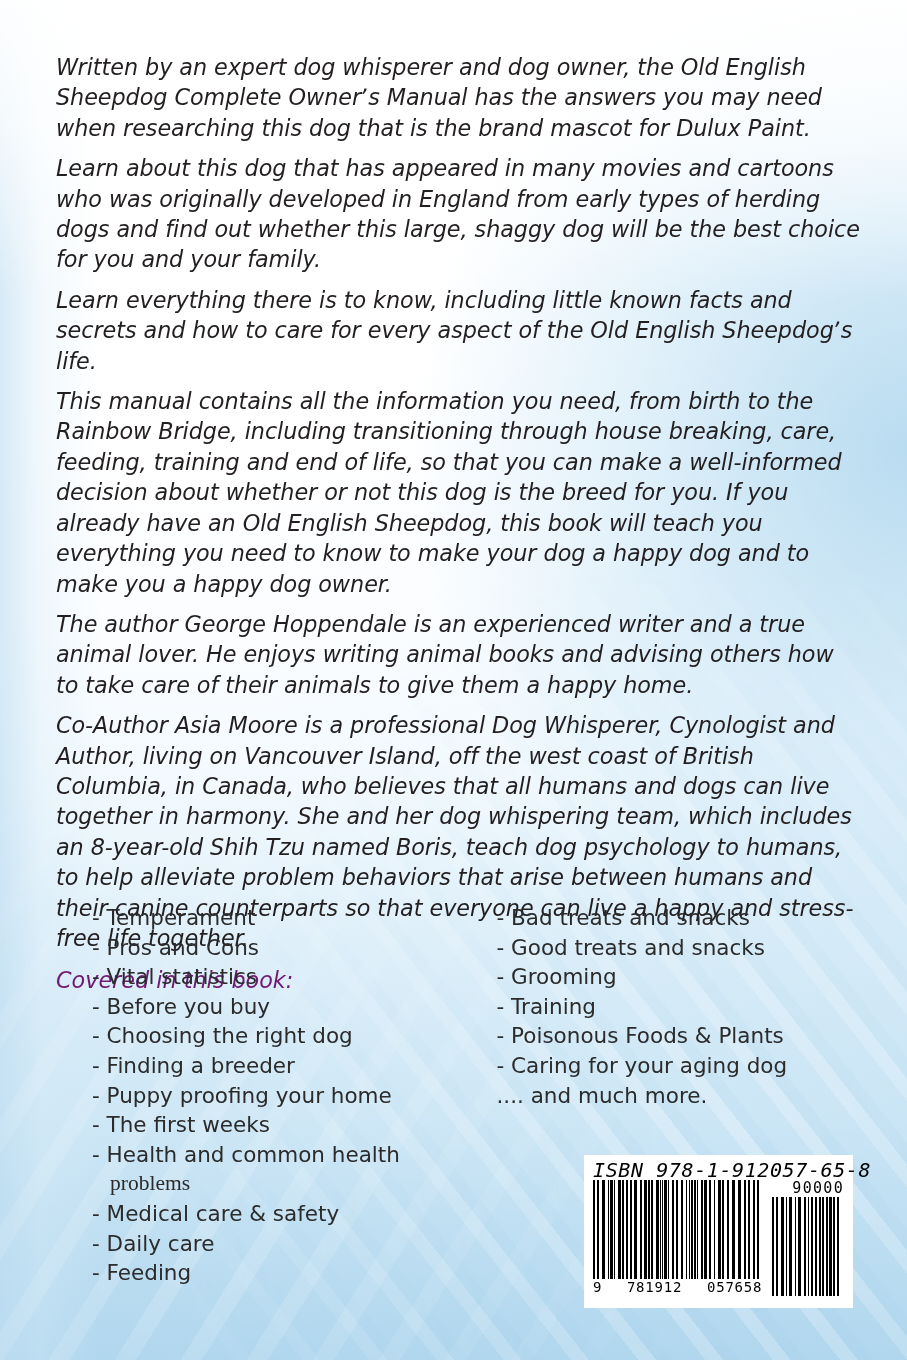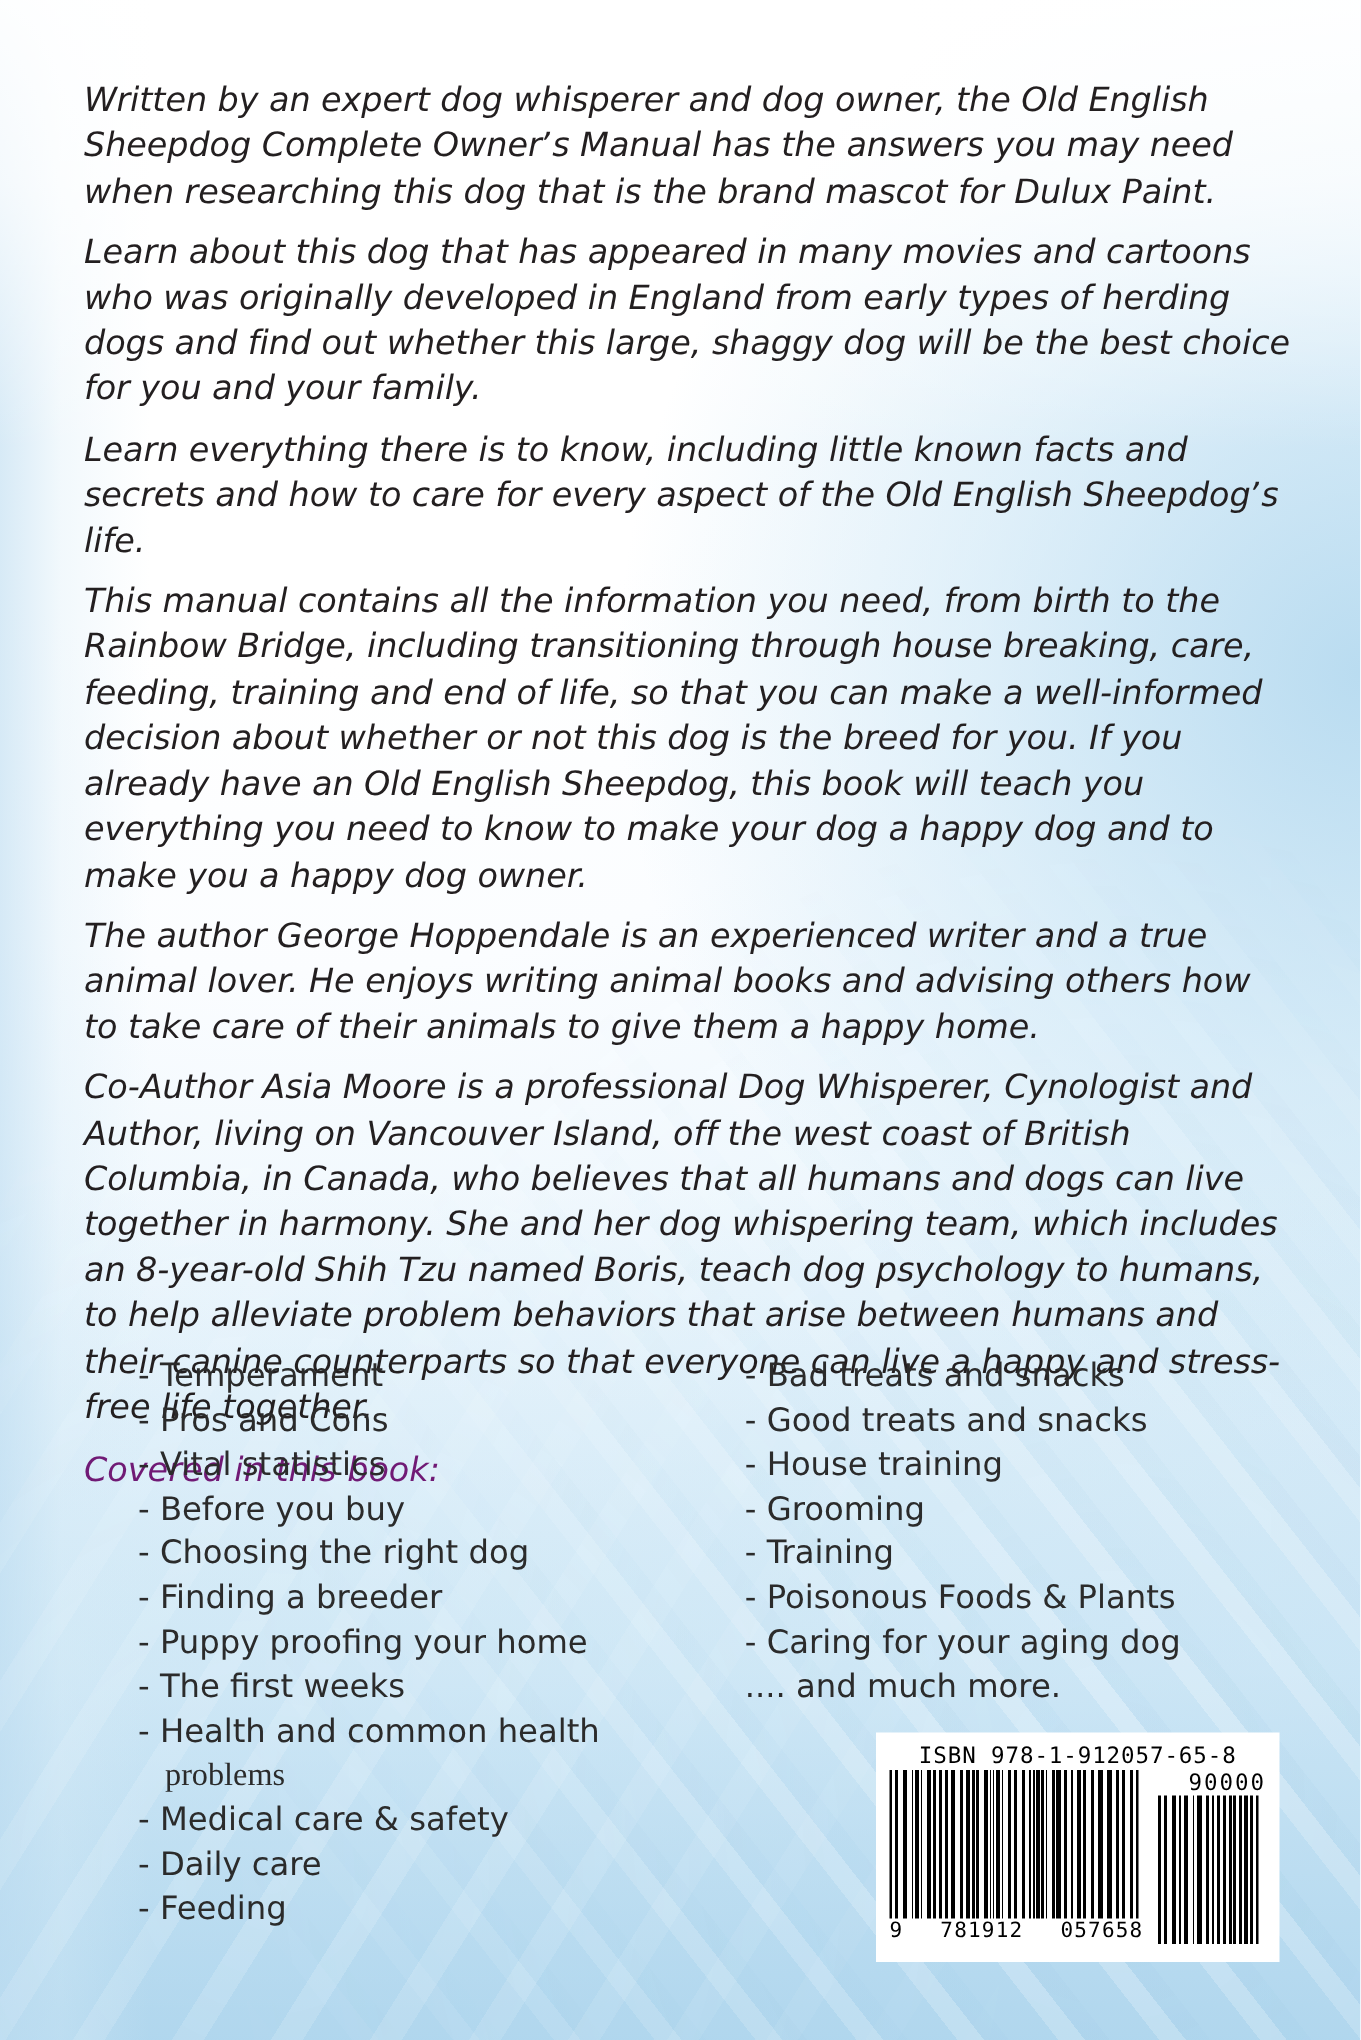--- a/index.html
+++ b/index.html
@@ -156,26 +156,27 @@
     height: 153px;
     background: #ffffff;
     box-sizing: border-box;
     padding: 7px 9px 6px 9px;
     display: flex;
     flex-direction: column;
   }
 
   .barcode-isbn {
     font-family: "DejaVu Sans Mono", "Liberation Mono", monospace;
-    font-size: 15px;
+    font-size: 20px;
     letter-spacing: 0.6px;
     color: #000;
     text-align: center;
     line-height: 17px;
     white-space: nowrap;
+    font-style: italic;
   }
 
   .barcode-main-row {
     display: flex;
     align-items: flex-start;
     gap: 8px;
     flex: 1;
     margin-top: 1px;
   }
 
@@ -258,21 +259,20 @@
         <div class="list-item">- The first weeks</div>
         <div class="list-item">- Health and common health</div>
         <div class="list-item cont">problems</div>
         <div class="list-item">- Medical care &amp; safety</div>
         <div class="list-item">- Daily care</div>
         <div class="list-item">- Feeding</div>
       </div>
     <div class="list-col right" id="col-right">
         <div class="list-item">- Bad treats and snacks</div>
         <div class="list-item">- Good treats and snacks</div>
-        <div class="list-item">- House training</div>
         <div class="list-item">- Grooming</div>
         <div class="list-item">- Training</div>
         <div class="list-item">- Poisonous Foods &amp; Plants</div>
         <div class="list-item">- Caring for your aging dog</div>
         <div class="list-item">.... and much more.</div>
       </div>
   </div>
 
   <div class="barcode-box">
     <div class="barcode-isbn">ISBN 978-1-912057-65-8</div>

